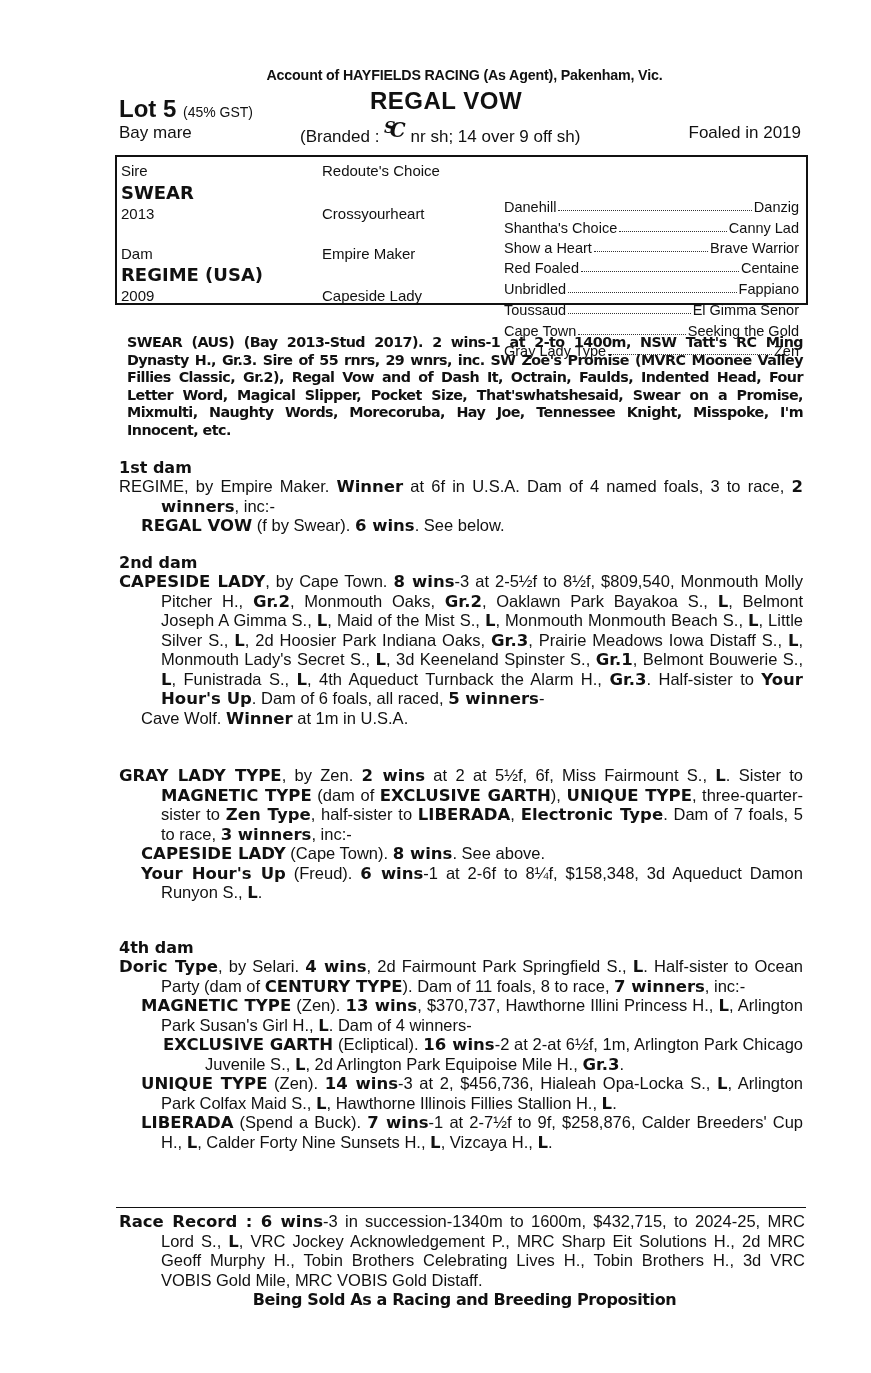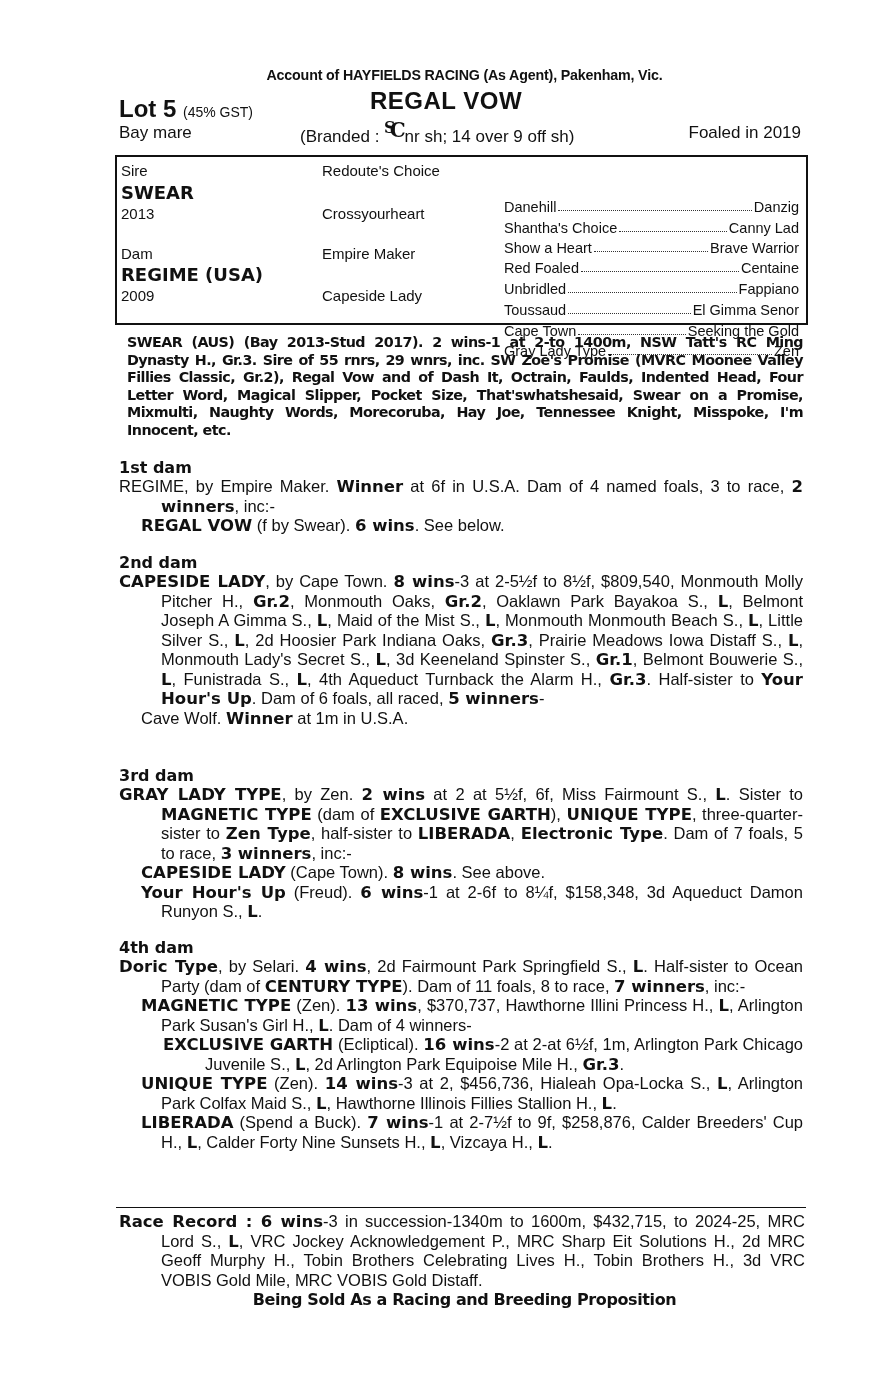--- a/index.html
+++ b/index.html
@@ -7,23 +7,23 @@
   .page { position:absolute; left:119px; top:0; width:691px; }
   .vendor { position:absolute; top:66px; left:0; width:691px; text-align:center; font-weight:bold; font-size:15.5px; letter-spacing:-0.2px; transform:scaleX(0.92); transform-origin:center; }
   .lot-row { position:absolute; top:87px; left:0; width:691px; height:30px; }
   .lot { position:absolute; left:0; top:8px; font-weight:bold; font-size:24px;text-align:center; }
   .lot .gst { font-weight:normal; font-size:14px; }
   .horse { position:absolute; left:251px; top:0; font-weight:bold; font-size:24px; letter-spacing:0.5px; }
   .info-row { position:absolute; top:123px; left:0; width:691px; font-size:17px; }
   .info-row .sex { position:absolute; left:0; }
   .info-row .brand { position:absolute; left:181px; }
   .info-row .foaled { position:absolute; right:9px;text-align:right; }
-  .brand-glyph { font-family:"DejaVu Serif", serif; font-size:20px; font-weight:bold; position:relative; top:-5px; letter-spacing:-6px; margin-right:5px; }
+  .brand-glyph { font-family:"DejaVu Serif", serif; font-size:20px; font-weight:bold; position:relative; top:-5px; letter-spacing:-6px; margin-right:11px;font-style:italic; }
   .brand-glyph .s { position:relative; top:-4px; font-size:16px; }
-  .ped { position:absolute; top:155px; left:-4px; width:693px; height:170px; border:2px solid #111; box-sizing:border-box; }
+  .ped { position:absolute; top:155px; left:-4px; width:693px; height:150px; border:2px solid #111; box-sizing:border-box; }
   .ped .c { position:absolute; white-space:nowrap; font-size:15px; }
   .ped .b { font-weight:bold; font-size:18px; font-family:"DejaVu Sans", sans-serif; }
   .ped .line { position:absolute; left:387px; width:295px; font-size:14.5px; display:flex;margin-top:36px; }
   .ped .line .a { white-space:nowrap; }
   .ped .line .dots { flex:1; border-bottom:1.5px dotted #333; margin:0 2px 4px 2px; }
   .ped .line .z { white-space:nowrap; }
   .sirepara { position:absolute; top:334px; left:8px; width:676px; font-family:"DejaVu Sans", sans-serif; font-weight:bold; font-size:14.3px; line-height:17.5px; text-align:justify; letter-spacing:-0.55px; }
   .sec { position:absolute; left:0; width:684px; font-size:16.5px; line-height:19.5px; }
   .sec h3 { margin:0; font-family:"DejaVu Sans", sans-serif; font-weight:bold; font-size:16px; line-height:19px; }
   .p { margin:0; text-align:justify; padding-left:42px; text-indent:-42px; }
@@ -114,21 +114,20 @@
       <h3>1st dam</h3>
       <p class="p last"><span>REGIME, by Empire Maker. </span><b>Winner</b><span> at 6f in U.S.A. Dam of 4 named foals, 3 to race, </span><b>2 winners</b><span>, inc:-</span></p>
       <p class="p i1 last"><b>REGAL VOW</b><span> (f by Swear). </span><b>6 wins</b><span>. See below.</span></p>
     </div>
   <div class="sec" style="top:553px">
       <h3>2nd dam</h3>
       <p class="p last"><b>CAPESIDE LADY</b><span>, by Cape Town. </span><b>8 wins</b><span>-3 at 2-5½f to 8½f, $809,540, Monmouth Molly Pitcher H., </span><b>Gr.2</b><span>, Monmouth Oaks, </span><b>Gr.2</b><span>, Oaklawn Park Bayakoa S., </span><b>L</b><span>, Belmont Joseph A Gimma S., </span><b>L</b><span>, Maid of the Mist S., </span><b>L</b><span>, Monmouth Monmouth Beach S., </span><b>L</b><span>, Little Silver S., </span><b>L</b><span>, 2d Hoosier Park Indiana Oaks, </span><b>Gr.3</b><span>, Prairie Meadows Iowa Distaff S., </span><b>L</b><span>, Monmouth Lady's Secret S., </span><b>L</b><span>, 3d Keeneland Spinster S., </span><b>Gr.1</b><span>, Belmont Bouwerie S., </span><b>L</b><span>, Funistrada S., </span><b>L</b><span>, 4th Aqueduct Turnback the Alarm H., </span><b>Gr.3</b><span>. Half-sister to </span><b>Your Hour's Up</b><span>. Dam of 6 foals, all raced, </span><b>5 winners</b><span>-</span></p>
       <p class="p i1 last"><span>Cave Wolf. </span><b>Winner</b><span> at 1m in U.S.A.</span></p>
     </div>
   <div class="sec" style="top:766px">
-      <h3>3rd dam</h3>
       <p class="p last"><b>GRAY LADY TYPE</b><span>, by Zen. </span><b>2 wins</b><span> at 2 at 5½f, 6f, Miss Fairmount S., </span><b>L</b><span>. Sister to </span><b>MAGNETIC TYPE</b><span> (dam of </span><b>EXCLUSIVE GARTH</b><span>), </span><b>UNIQUE TYPE</b><span>, three-quarter-sister to </span><b>Zen Type</b><span>, half-sister to </span><b>LIBERADA</b><span>, </span><b>Electronic Type</b><span>. Dam of 7 foals, 5 to race, </span><b>3 winners</b><span>, inc:-</span></p>
       <p class="p i1 last"><b>CAPESIDE LADY</b><span> (Cape Town). </span><b>8 wins</b><span>. See above.</span></p>
       <p class="p i1 last"><b>Your Hour's Up</b><span> (Freud). </span><b>6 wins</b><span>-1 at 2-6f to 8¼f, $158,348, 3d Aqueduct Damon Runyon S., </span><b>L</b><span>.</span></p>
     </div>
   <div class="sec" style="top:938px">
       <h3>4th dam</h3>
       <p class="p last"><b>Doric Type</b><span>, by Selari. </span><b>4 wins</b><span>, 2d Fairmount Park Springfield S., </span><b>L</b><span>. Half-sister to Ocean Party (dam of </span><b>CENTURY TYPE</b><span>). Dam of 11 foals, 8 to race, </span><b>7 winners</b><span>, inc:-</span></p>
       <p class="p i1 last"><b>MAGNETIC TYPE</b><span> (Zen). </span><b>13 wins</b><span>, $370,737, Hawthorne Illini Princess H., </span><b>L</b><span>, Arlington Park Susan's Girl H., </span><b>L</b><span>. Dam of 4 winners-</span></p>
       <p class="p i3 last"><b>EXCLUSIVE GARTH</b><span> (Ecliptical). </span><b>16 wins</b><span>-2 at 2-at 6½f, 1m, Arlington Park Chicago Juvenile S., </span><b>L</b><span>, 2d Arlington Park Equipoise Mile H., </span><b>Gr.3</b><span>.</span></p>
       <p class="p i1 last"><b>UNIQUE TYPE</b><span> (Zen). </span><b>14 wins</b><span>-3 at 2, $456,736, Hialeah Opa-Locka S., </span><b>L</b><span>, Arlington Park Colfax Maid S., </span><b>L</b><span>, Hawthorne Illinois Fillies Stallion H., </span><b>L</b><span>.</span></p>

